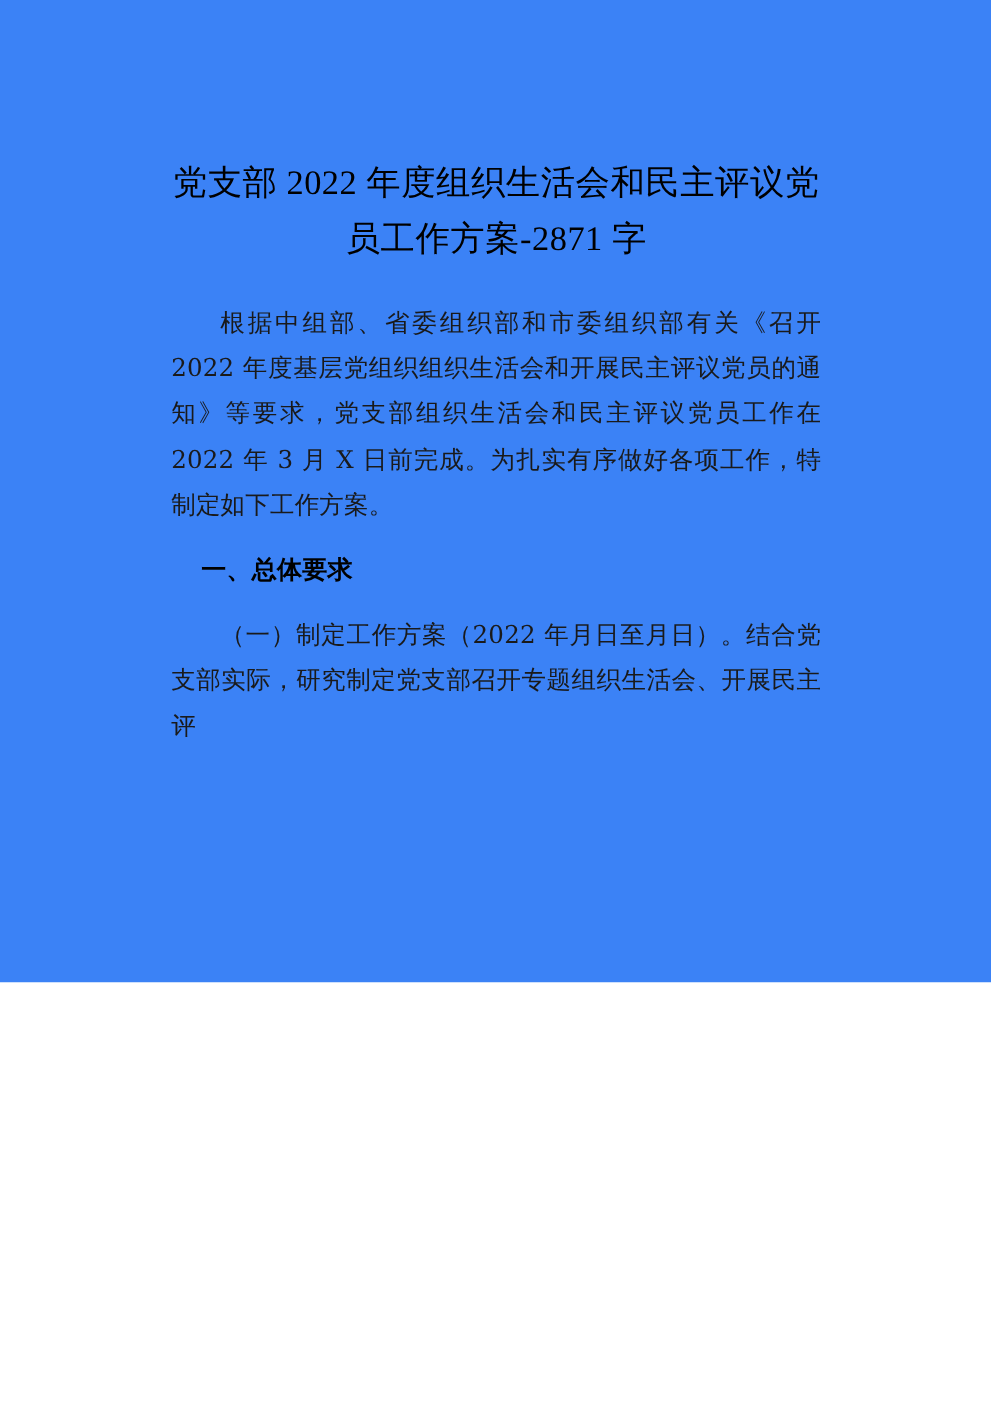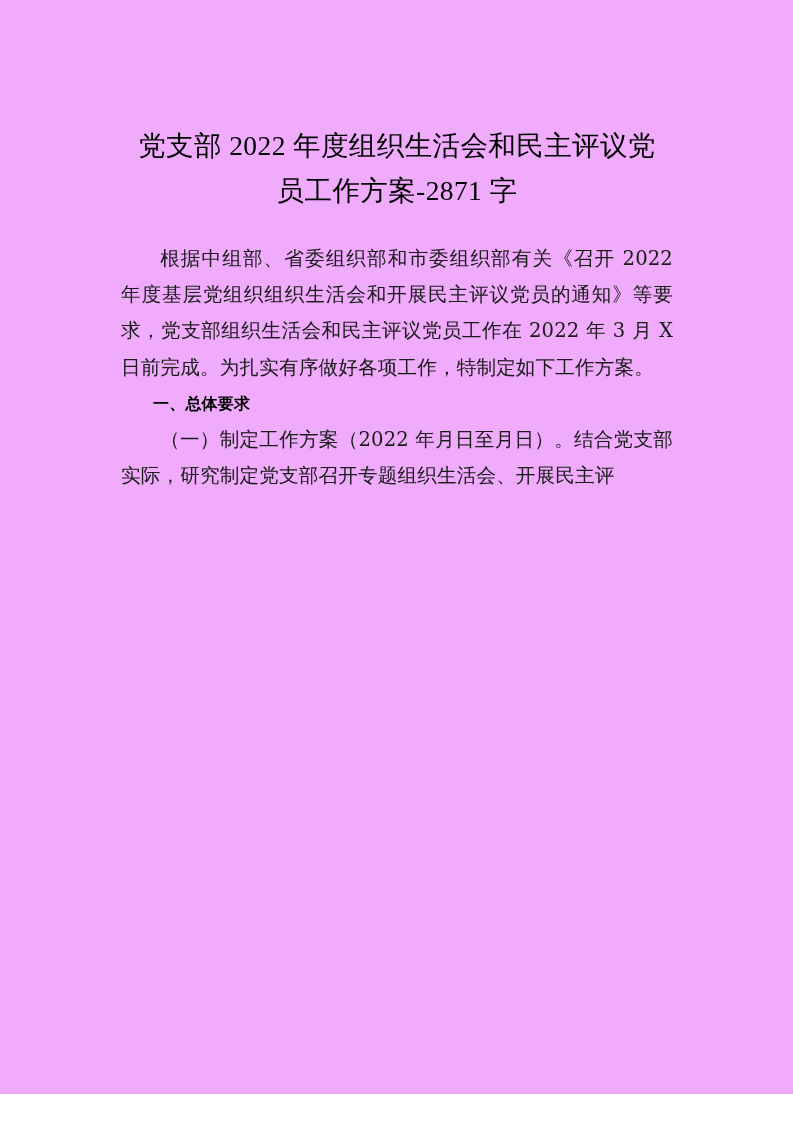--- a/index.html
+++ b/index.html
@@ -9,23 +9,23 @@
     background: #ffffff;
   }
   body {
     font-family: "Liberation Serif", "DejaVu Serif", serif;
     color: #000000;
     -webkit-font-smoothing: antialiased;
   }
   .page {
     position: relative;
     width: 793px;
-    height: 1094px;
+    height: 786px;
     margin: 0 auto;
-    background: #f0abfc;
+    background: #3b82f6;
     overflow: hidden;
     box-sizing: border-box;
   }
   .content {
     position: absolute;
     left: 121px;
     top: 0;
     width: 552px;
   }
 
@@ -41,36 +41,36 @@
     letter-spacing: 0.4px;
     color: #000000;
     white-space: pre-wrap;
   }
 
   
   .body-block {
     margin-top: 28px;
   }
   p.para {
-    margin: 0;
+    margin: 16px;
     font-family: "DejaVu Serif", "Liberation Serif", serif;
     font-size: 19.6px;
     line-height: 36.2px;
     font-weight: 400;
     text-align: justify;
     text-justify: inter-ideograph;
     text-indent: 2em;
     letter-spacing: 0.15px;
     color: #1a1a1a;
     -webkit-text-stroke: 0.01px #1a1a1a;
   }
   h2.section-heading {
     margin: 0;
     font-family: "Liberation Sans", "DejaVu Sans", sans-serif;
-    font-size: 16px;
+    font-size: 20px;
     line-height: 36.2px;
     font-weight: 700;
     text-indent: 2em;
     text-align: left;
     letter-spacing: 0.2px;
     color: #000000;
   }
 </style>
 </head>
 <body>

